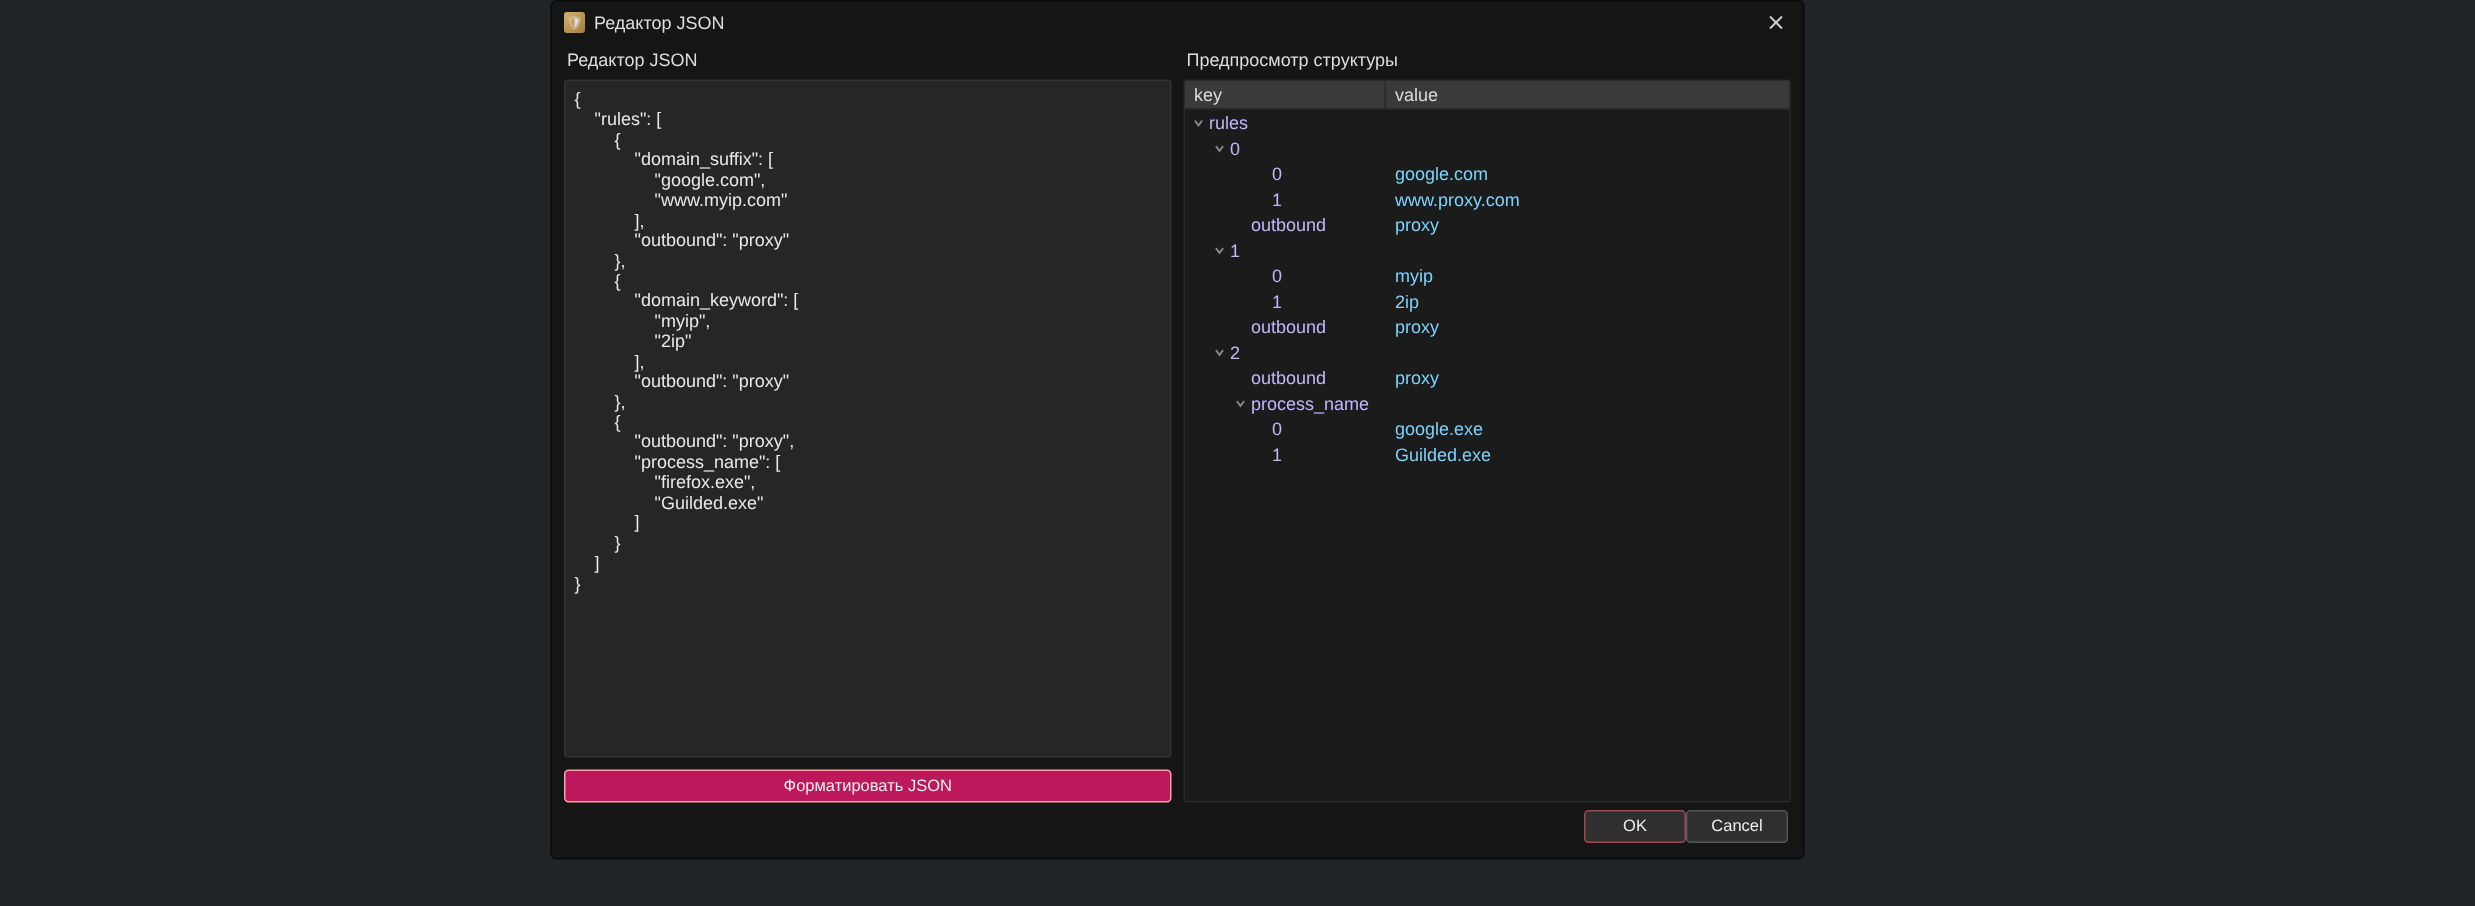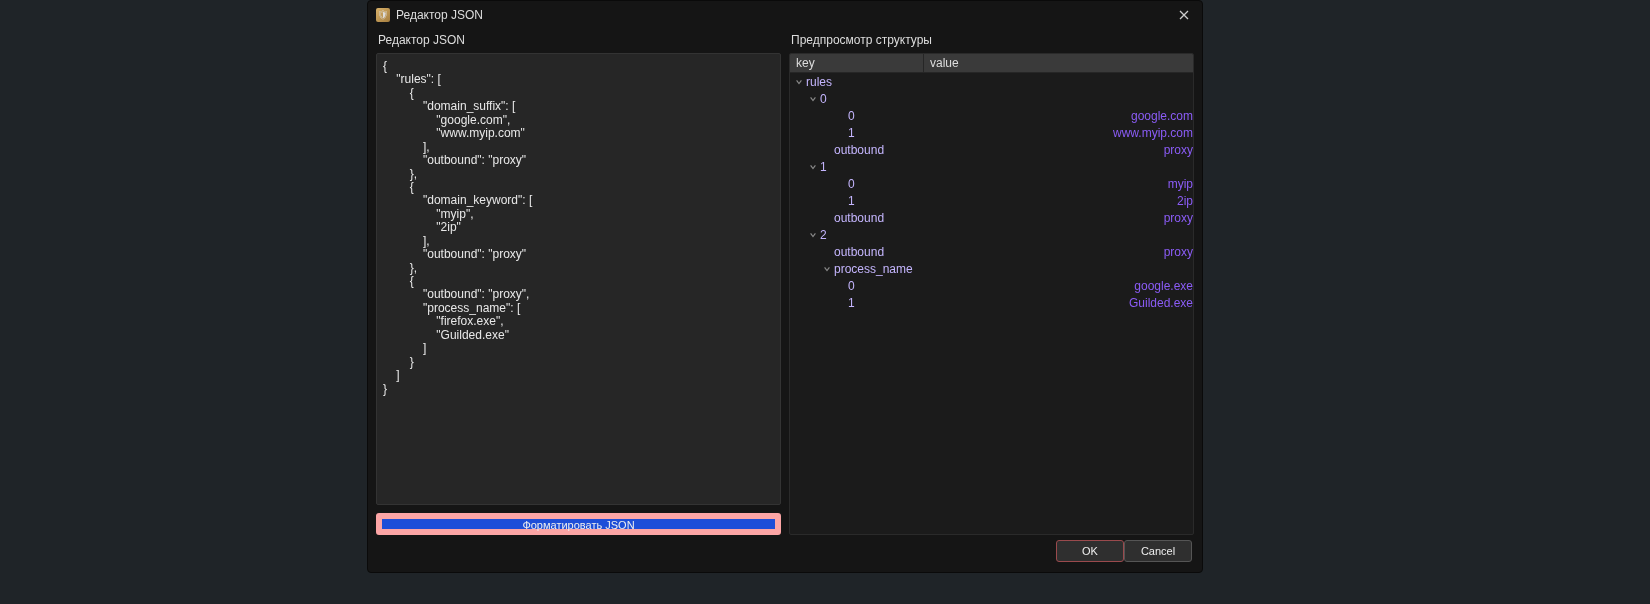--- a/index.html
+++ b/index.html
@@ -8,29 +8,29 @@
   .titlebar { height: 28px; display: flex; align-items: center; padding: 0 8px; font-size: 12px; color: #ddd; }
   .titlebar .app-icon { width: 14px; height: 14px; margin-right: 6px; background: linear-gradient(135deg,#d9b26a,#a47c3e); border-radius: 2px; display: flex; align-items: center; justify-content: center; font-size: 9px; }
   .titlebar .spacer { flex: 1; }
   .titlebar .close { width: 20px; height: 20px; display: flex; align-items: center; justify-content: center; cursor: pointer; color: #ccc; }
   .titlebar .close svg { width: 10px; height: 10px; }
   .body { display: flex; height: 506px; padding: 0 8px; gap: 8px; }
   .panel { flex: 1; display: flex; flex-direction: column; }
   .panel-label { font-size: 12px; color: #ddd; padding: 4px 2px 6px 2px; }
   .editor-box { flex: 1; background: #262626; border: 1px solid #333; border-radius: 2px; padding: 6px 6px; font-family: "Segoe UI", sans-serif; font-size: 12px; line-height: 1.12; color: #e8e8e8; white-space: pre; overflow: auto; }
   .btn-row { display: flex; gap: 10px; margin-top: 8px; }
-  .btn-row button { flex: 1; height: 22px; background: #1d4ed8; border: 6px solid #fca5a5; border-radius: 3px; color: #eee; font-size: 11px; cursor: pointer; }
+  .btn-row button { flex: 1; height: 22px; background: #be185d; border: 1px solid #fca5a5; border-radius: 3px; color: #eee; font-size: 11px; cursor: pointer; }
   .tree-wrap { flex: 1; background: #1b1b1b; border: 1px solid #2a2a2a; border-radius: 2px; overflow: auto; }
   .tree-header { display: flex; background: #3a3a3a; font-size: 12px; color: #ddd; border-bottom: 1px solid #262626; }
   .tree-header .col-key { width: 134px; padding: 2px 6px; border-right: 1px solid #262626; }
   .tree-header .col-val { flex: 1; padding: 2px 6px; }
   .tree-body { font-size: 12px; }
   .row { display: flex; align-items: center; height: 17px; }
   .row .kcell { width: 134px; display: flex; align-items: center; overflow: hidden; white-space: nowrap; }
-  .row .vcell { flex: 1; padding-left: 6px; color: #8b5cf6; white-space: nowrap; text-align: right; }
+  .row .vcell { flex: 1; padding-left: 6px; color: #7dd3fc; white-space: nowrap; }
   .chev { width: 10px; height: 10px; margin-right: 2px; flex-shrink: 0; display: inline-flex; align-items: center; justify-content: center; }
   .chev svg { width: 8px; height: 8px; stroke: #888; stroke-width: 1.5; fill: none; }
   .keyname { color: #c4b5fd; }
   .indent { display: inline-block; flex-shrink: 0; }
   .footer { position: absolute; right: 10px; bottom: 10px; display: flex; gap: 0; }
   .footer button { width: 68px; height: 22px; background: #2f2f2f; border: 1px solid #555; border-radius: 3px; color: #eee; font-size: 11px; cursor: pointer; }
   .footer button.primary { border-color: #9a4a4d; }
 </style>
 </head>
 <body>
@@ -120,21 +120,21 @@
                 <span class="keyname">0</span>
               </div>
               <div class="vcell">google.com</div>
             </div>
             <div class="row">
               <div class="kcell">
                 <span class="indent" style="width: 46px;"></span>
                 <span class="chev"></span>
                 <span class="keyname">1</span>
               </div>
-              <div class="vcell">www.myip.com</div>
+              <div class="vcell">www.proxy.com</div>
             </div>
             <div class="row">
               <div class="kcell">
                 <span class="indent" style="width: 32px;"></span>
                 <span class="chev"></span>
                 <span class="keyname">outbound</span>
               </div>
               <div class="vcell">proxy</div>
             </div>
             <div class="row">

